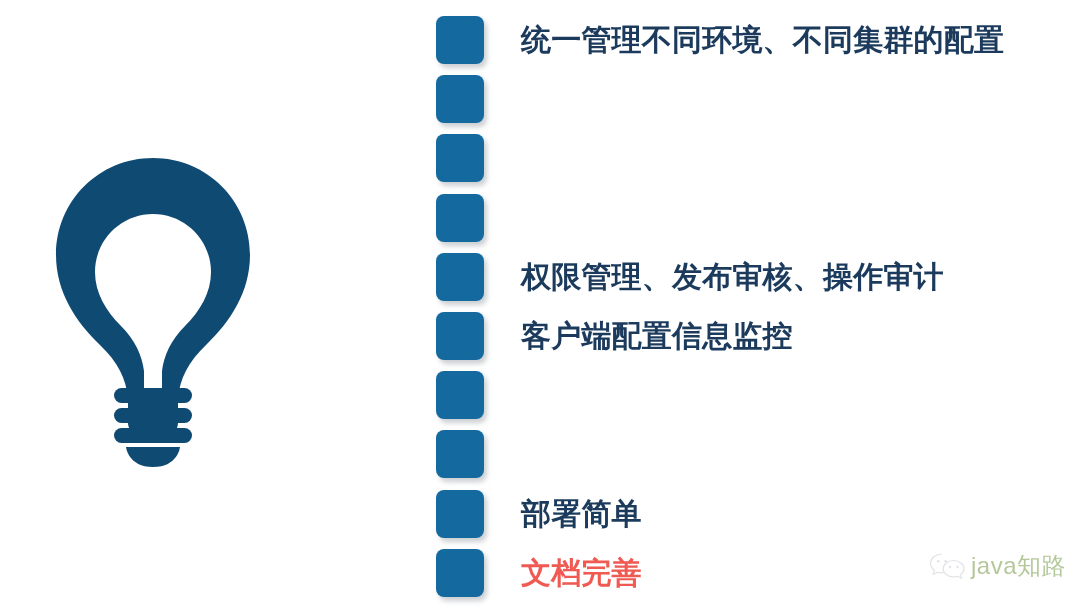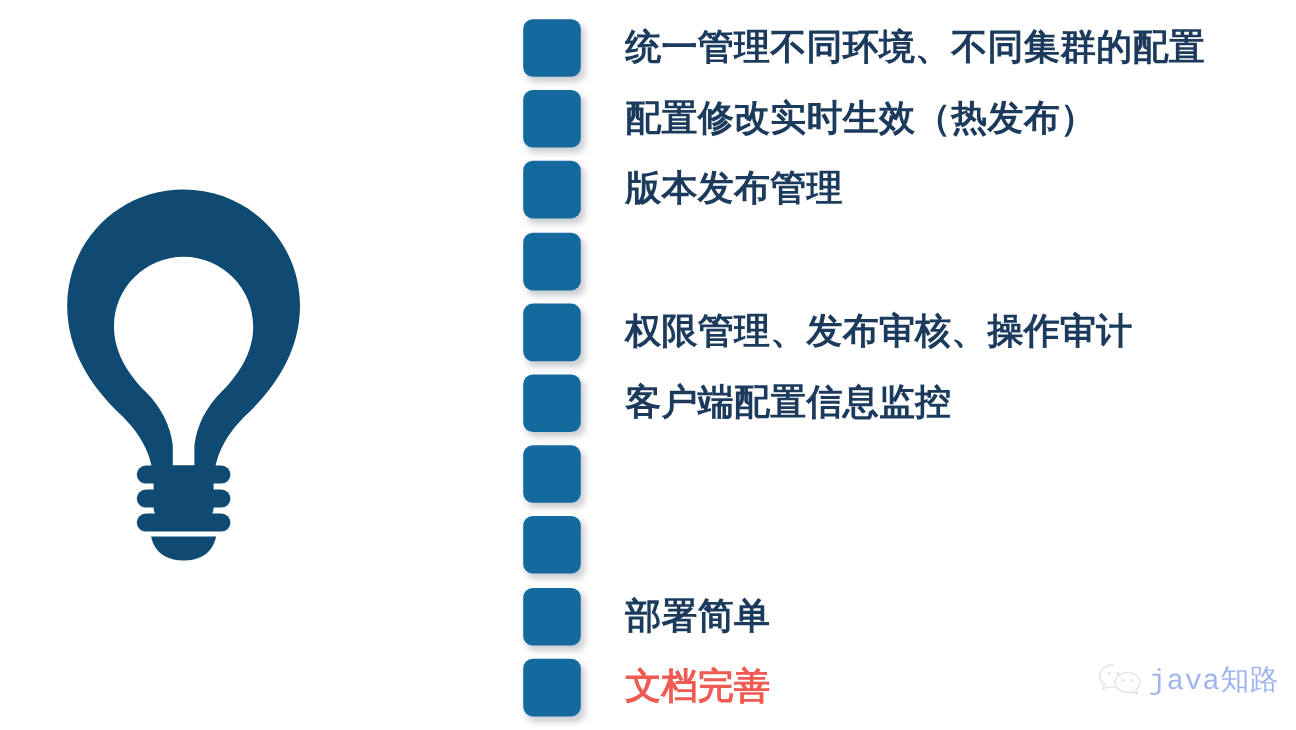--- a/index.html
+++ b/index.html
@@ -93,22 +93,22 @@
     pointer-events: none;
   }
   #watermark-icon {
     width: 38px;
     height: 32px;
     margin-right: 4px;
     display: block;
   }
   #watermark-text {
     font-size: 24px;
-    color: #1d4ed8;
-    font-family: Liberation Mono, monospace;
+    color: #4d7c0f;
+    font-family: Liberation Sans, sans-serif;
     letter-spacing: 0.5px;
     white-space: nowrap;
   }
 </style>
 </head>
 <body>
 
 <div id="slide">
 
   <div id="bulb-panel">
@@ -151,26 +151,24 @@
 
   <div id="bullet-list">
 
     <div class="bullet-row">
       <span class="bullet-square"></span>
       <span class="bullet-text">统一管理不同环境、不同集群的配置</span>
     </div>
 
     <div class="bullet-row">
       <span class="bullet-square"></span>
-      <span class="bullet-text">配置修改实时生效（热发布）</span>
-    </div>
-
-    <div class="bullet-row">
-      <span class="bullet-square"></span>
-      <span class="bullet-text">版本发布管理</span>
+    </div>
+
+    <div class="bullet-row">
+      <span class="bullet-square"></span>
     </div>
 
     <div class="bullet-row">
       <span class="bullet-square"></span>
     </div>
 
     <div class="bullet-row">
       <span class="bullet-square"></span>
       <span class="bullet-text">权限管理、发布审核、操作审计</span>
     </div>

